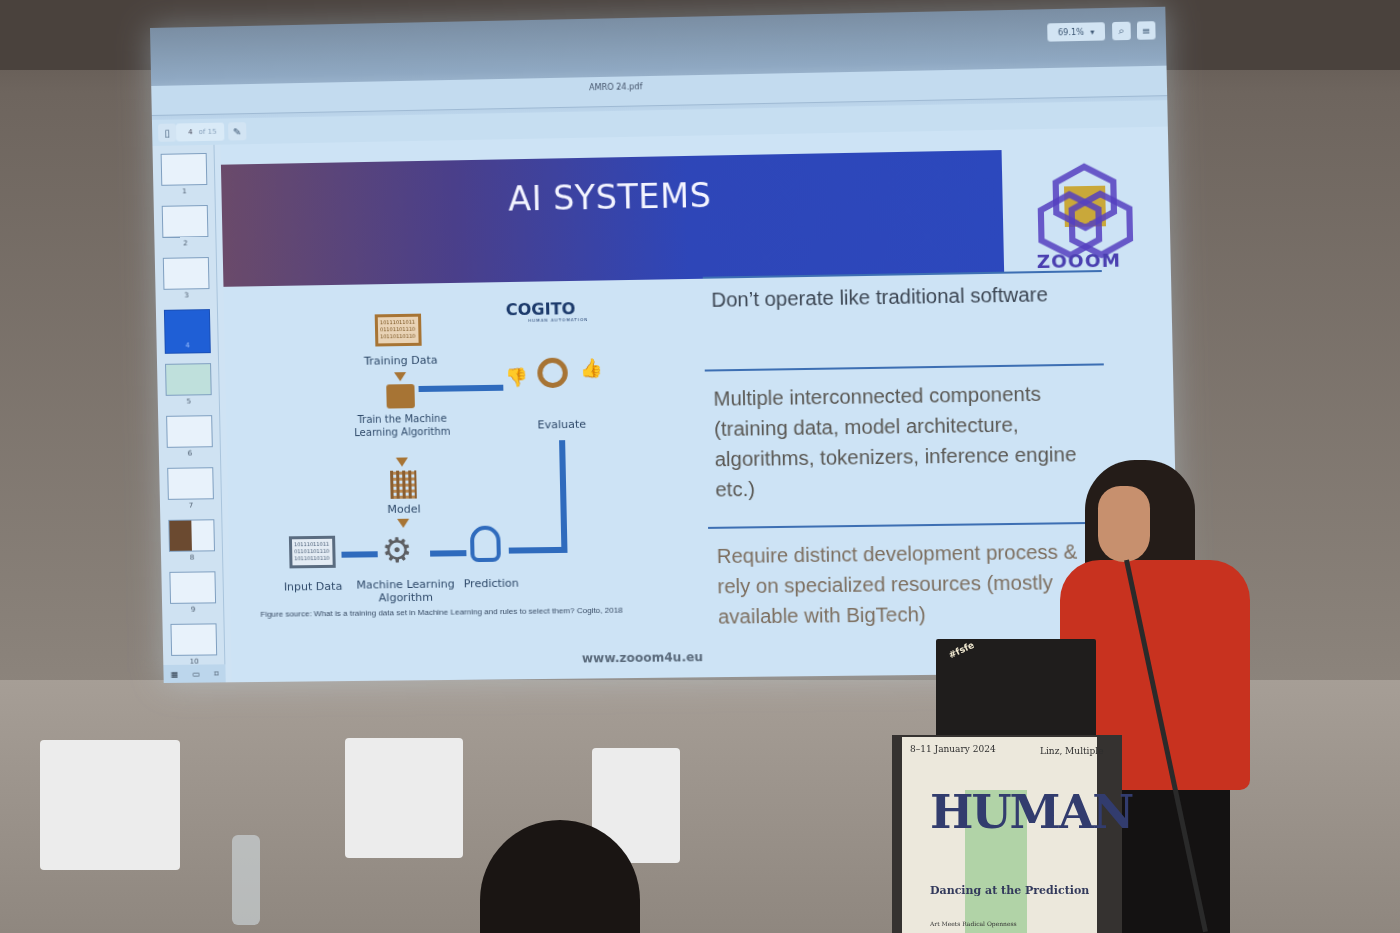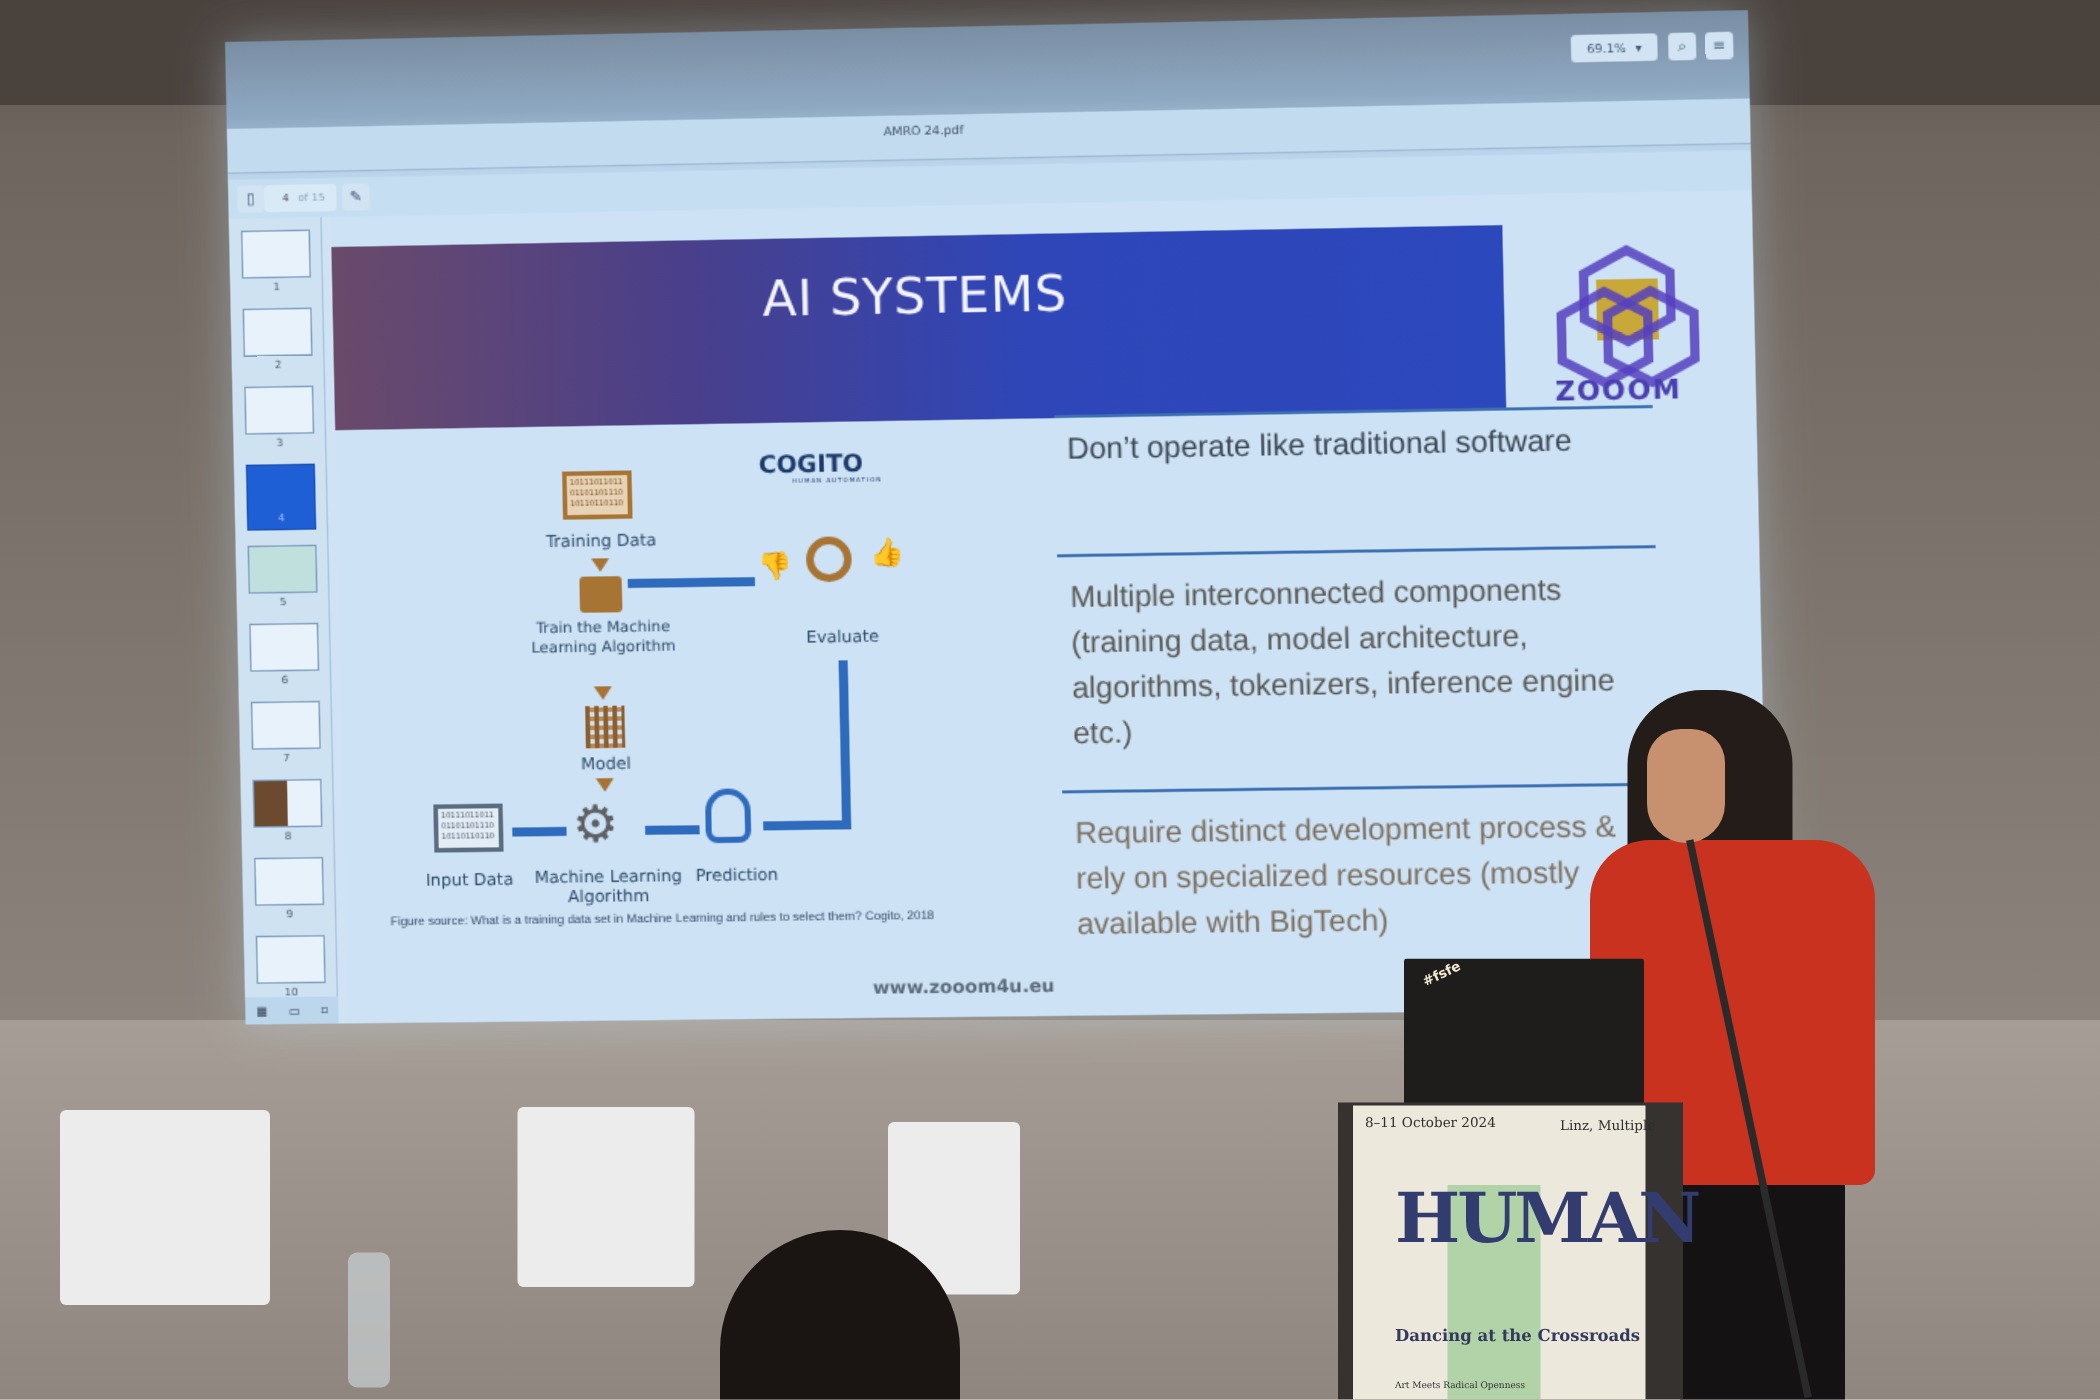--- a/index.html
+++ b/index.html
@@ -255,17 +255,17 @@
 <div class="speaker-face"></div>
 <div class="speaker-pants"></div>
 <div class="mic-stand"></div>
 
 <div class="laptop-body"></div>
 <div class="sticker">#fsfe</div>
 
 <div class="podium"></div>
 <div class="poster"></div>
 <div class="poster-green"></div>
-<div class="poster-date">8–11 October 2024</div>
+<div class="poster-date">8–11 January 2024</div>
 <div class="poster-loc">Linz, Multiple</div>
 <div class="poster-logo">HUMAN</div>
-<div class="poster-tag">Dancing at the Crossroads</div>
+<div class="poster-tag">Dancing at the Prediction</div>
 <div class="poster-sub">Art Meets Radical Openness</div>
 
 </body></html>

